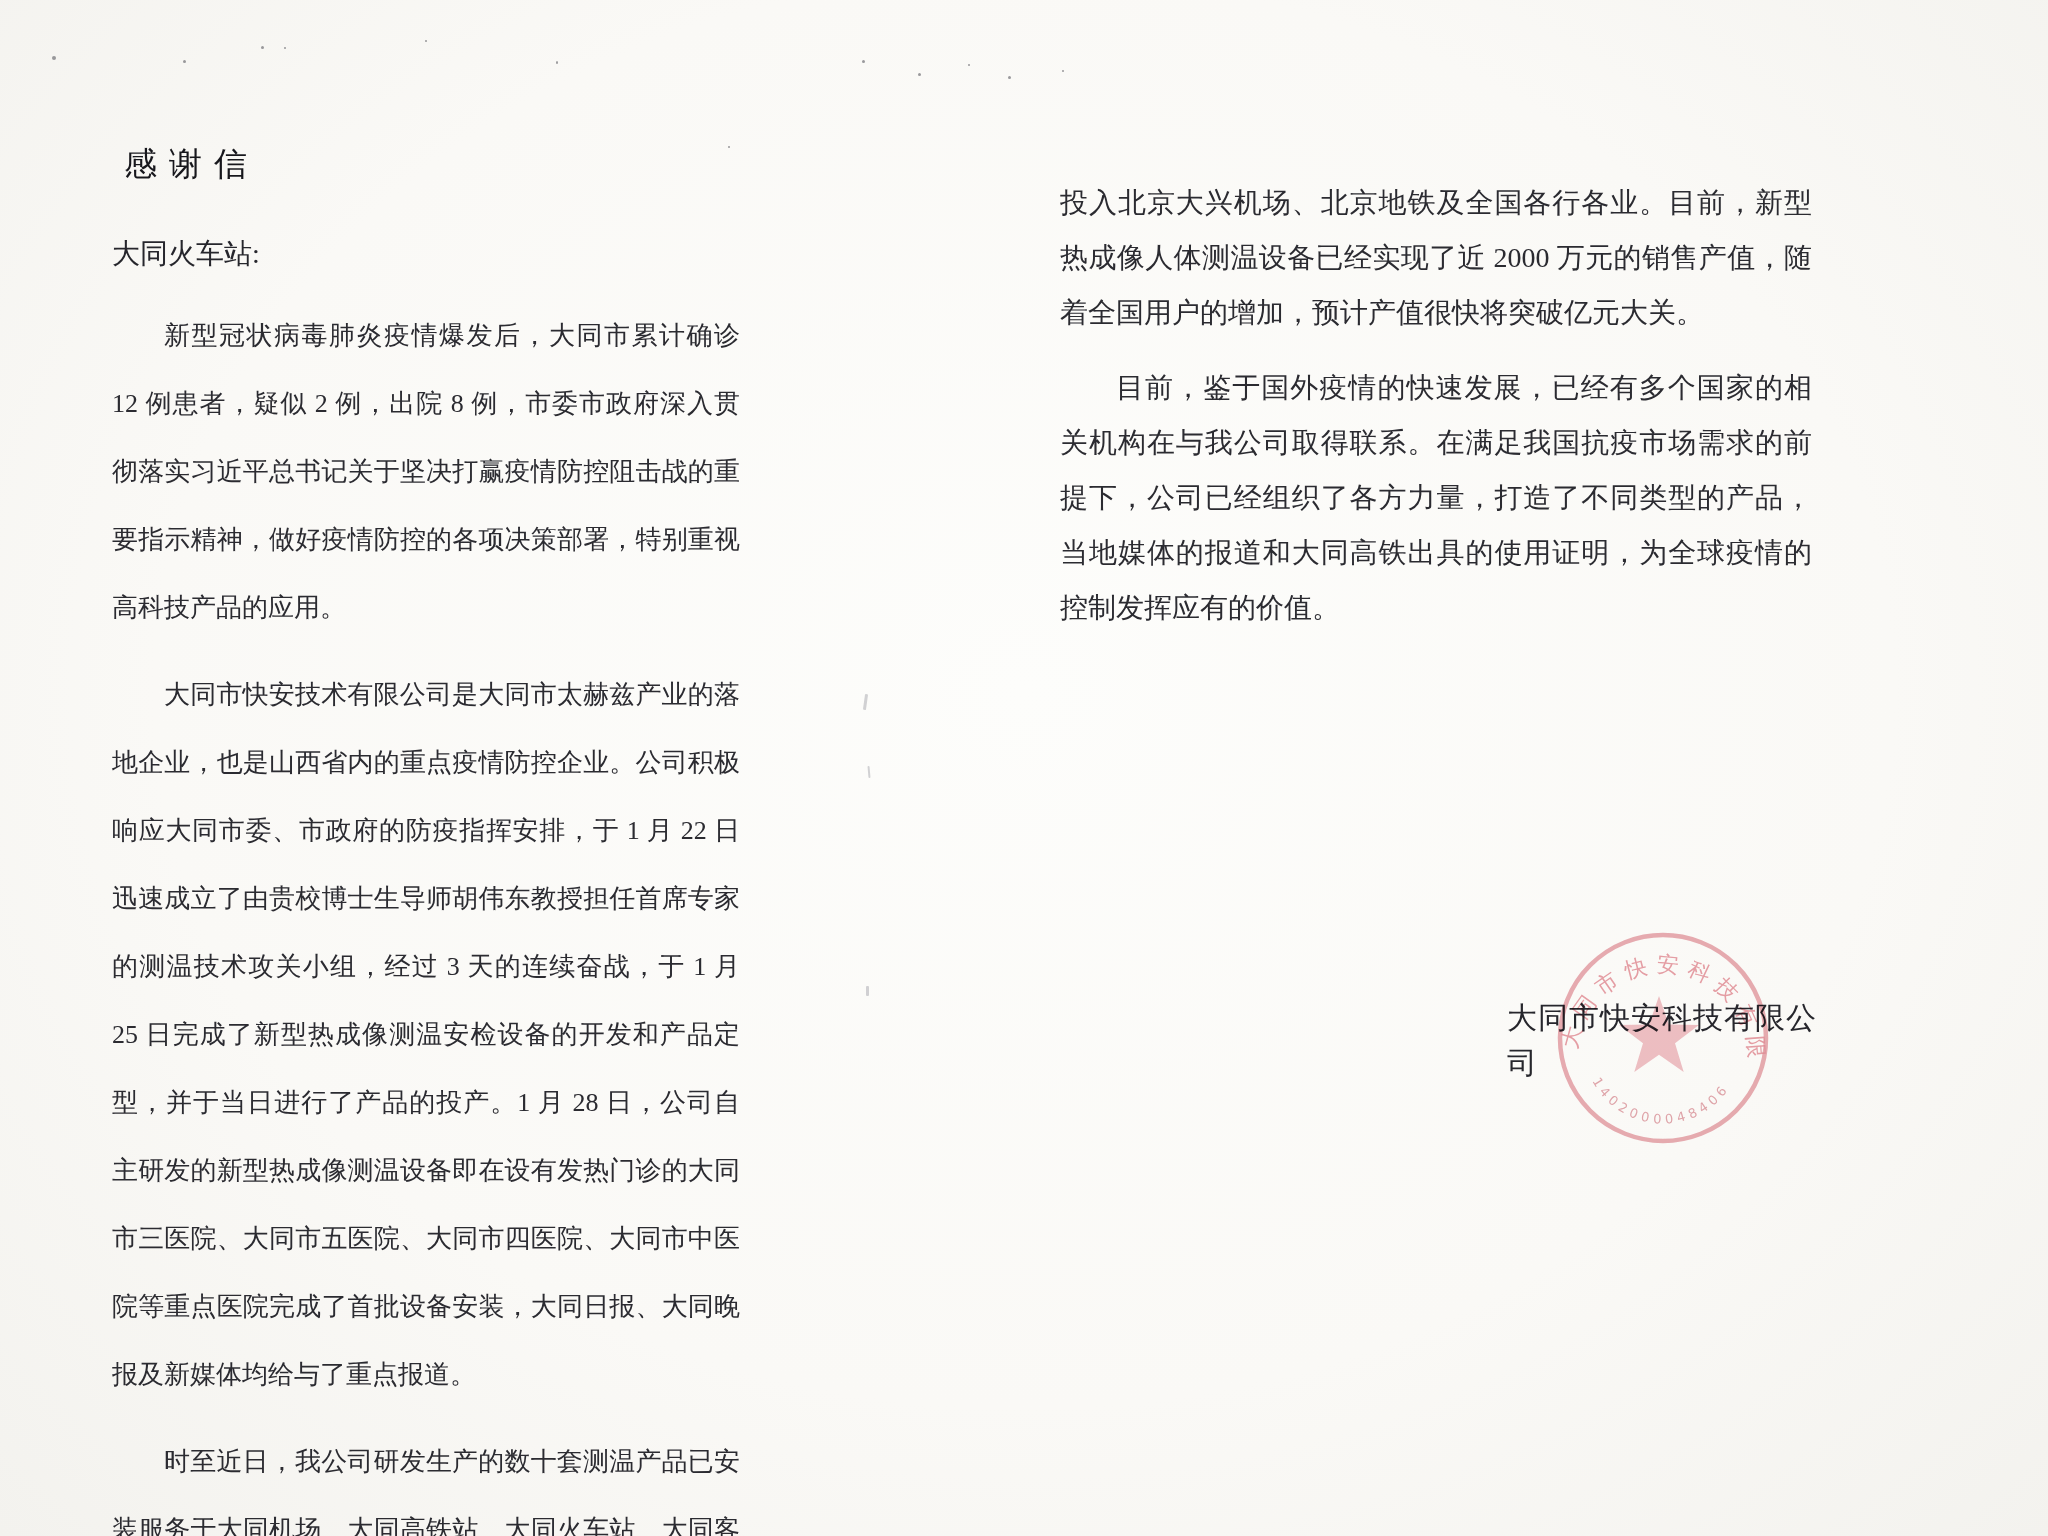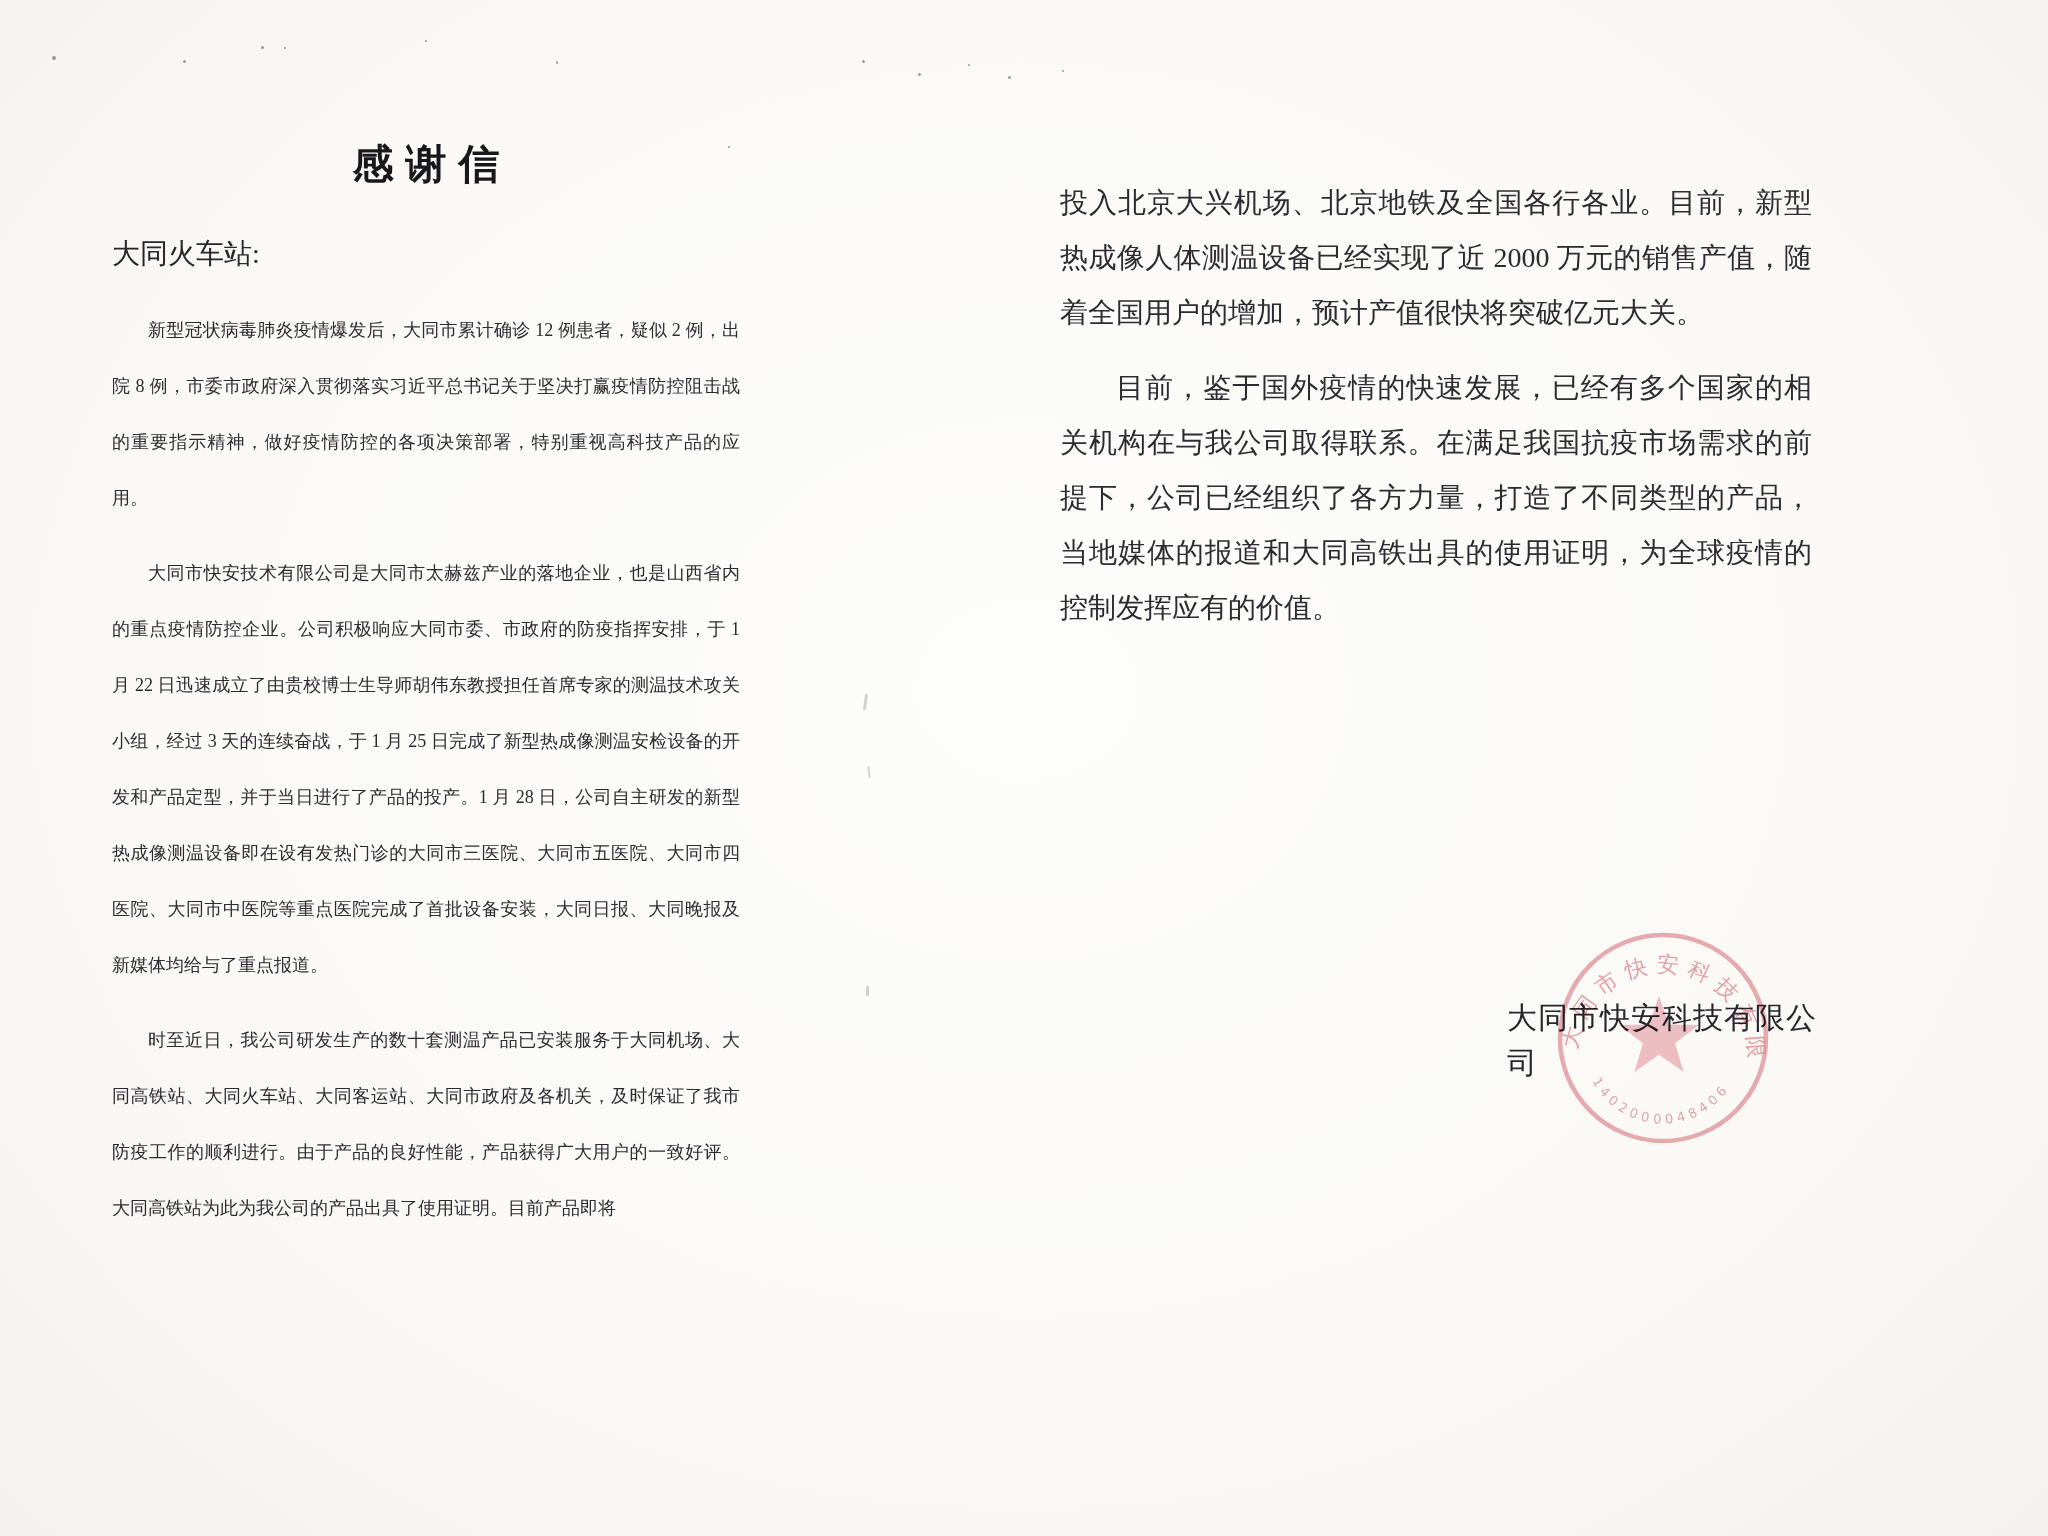--- a/index.html
+++ b/index.html
@@ -10,31 +10,30 @@
       radial-gradient(ellipse at 50% 45%, #fdfdfb 0%, #faf9f6 60%, #f3f2ee 100%);
     overflow:hidden;
     font-family:"Liberation Serif","DejaVu Serif",serif;
     color:#2b2b31;
   }
   
   .col{position:absolute;text-align:justify;text-justify:inter-character;}
   .col-left{left:112px;top:100px;width:628px;}
   .col-left h1{
     margin:42px 0 48px 0;
-    text-align:center;
-    font-size:41px;line-height:44px;
-    font-weight:bold;color:#17171c;
+    font-size:33px;line-height:44px;
+    font-weight:normal;color:#17171c;
     letter-spacing:12px;text-indent:12px;
   }
   .addressee{
     font-size:28px;line-height:40px;margin:0 0 28px 0;color:#26262c;
   }
   .col-left p{
     margin:0 0 19px 0;
-    font-size:18px;line-height:56px;
+    font-size:26px;line-height:68px;
     text-indent:2em;
   }
   .col-right{left:1060px;top:175px;width:752px;}
   .col-right p{
     margin:0 0 20px 0;
     font-size:28px;line-height:55px;
     text-indent:2em;
   }
   .col-right p.noindent{text-indent:0;}
   

